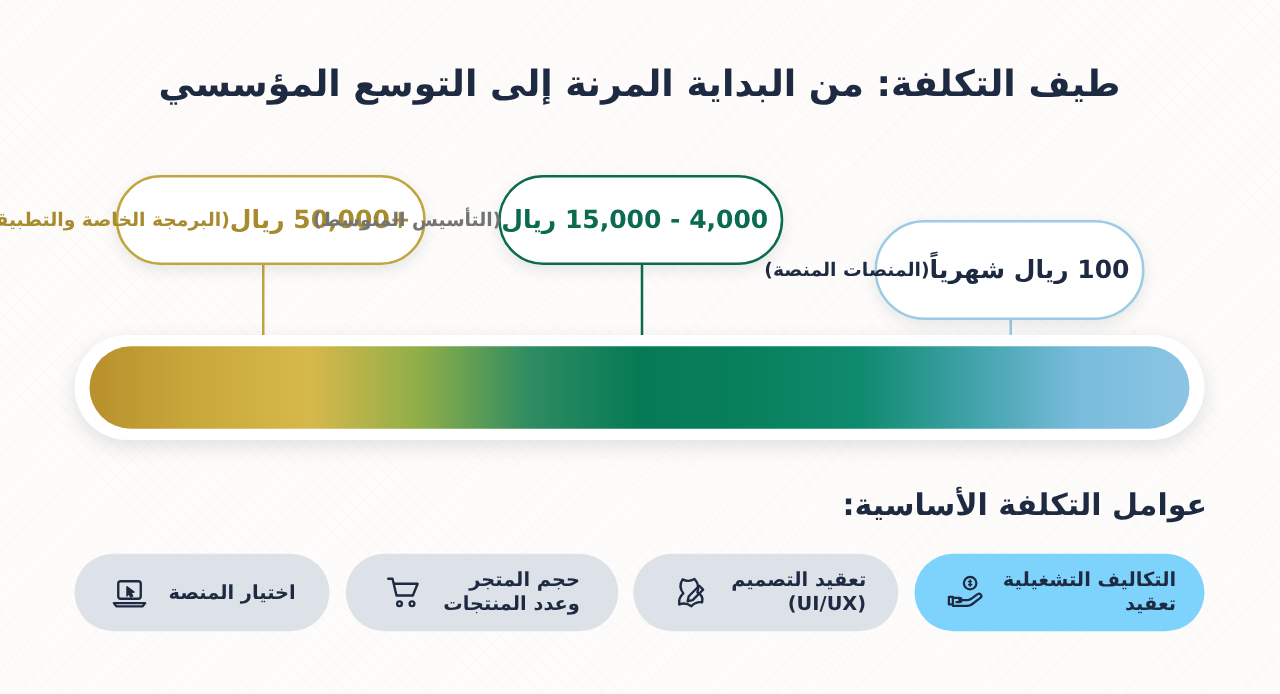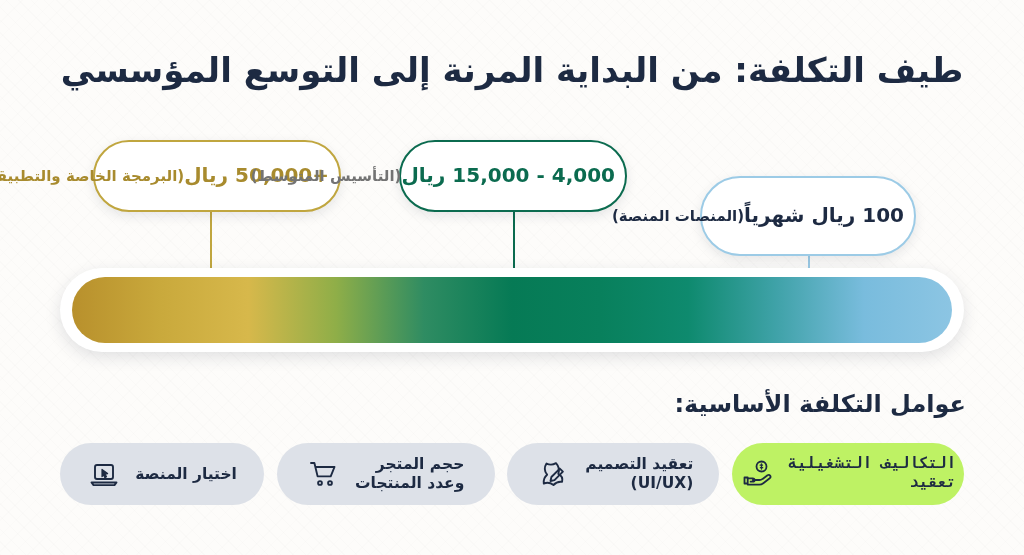--- a/index.html
+++ b/index.html
@@ -20,21 +20,21 @@
     pointer-events:none;
   }
 
   .stage{position:absolute;inset:0;}
 
   
   .title{
     position:absolute;
     top:48px;left:0;right:0;
     text-align:center;
-    font-size:34px;
+    font-size:29px;
     font-weight:bold;
     color:#1d2a42;
     letter-spacing:0;
     line-height:1.35;
     padding:0 60px;
     box-sizing:border-box;
   }
 
   
   .connector{
@@ -206,21 +206,21 @@
           <path d="M8.5 5.5c3 1.6 6.5 1.4 9.5-.3 2.9 3.2 3.6 6.8 2.3 10.7 3.4 1.7 4.6 4.4 3.8 7.9-3.3-.5-6.3.6-8.6 3.2-3.1-2.3-6.3-2.8-9.7-1.4-.5-3.6.6-6.6 3.3-8.9C6.3 13.2 6 9.4 8.5 5.5z"></path>
           <path d="M21.8 10.6l3.1 3.1-8.4 8.4-4 .9.9-4z"></path>
         </svg>
       </span>
       <span class="chip-text">
         <span>تعقيد التصميم</span>
         <span class="l2">(UI/UX)</span>
       </span>
     </div>
 
-    <div class="chip" id="chip-3" style="width: 232px; background: #bef264; font-family: Liberation Mono, monospace;">
+    <div class="chip" id="chip-3" style="width: 232px; background: #7dd3fc;">
       <span class="chip-icon">
         <svg viewBox="0 0 32 32" fill="none" stroke="#1d2a42" stroke-width="1.8" stroke-linecap="round" stroke-linejoin="round">
           <circle cx="20.5" cy="8.5" r="5"></circle>
           <path d="M20.5 6v5M19.2 7.2h2.3M19.4 9.7h2.3" stroke-width="1.3"></path>
           <path d="M3.5 19.5h3.2v6H3.5z"></path>
           <path d="M6.7 20.3h5.1c1 0 1.8.8 1.8 1.7s-.8 1.7-1.8 1.7H9.6"></path>
           <path d="M11.8 22h6.6c1.1 0 2.3-.4 3.2-1.1l4.9-3.6c.9-.6 2.1-.4 2.7.5.5.8.3 1.9-.5 2.5l-6.4 4.9c-1.2.9-2.6 1.4-4.1 1.4H6.7"></path>
         </svg>
       </span>
       <span class="chip-text">

